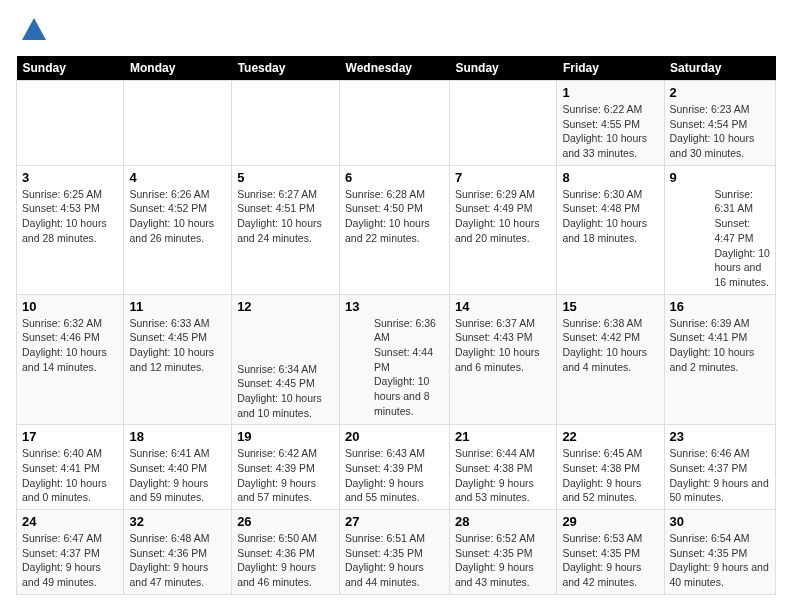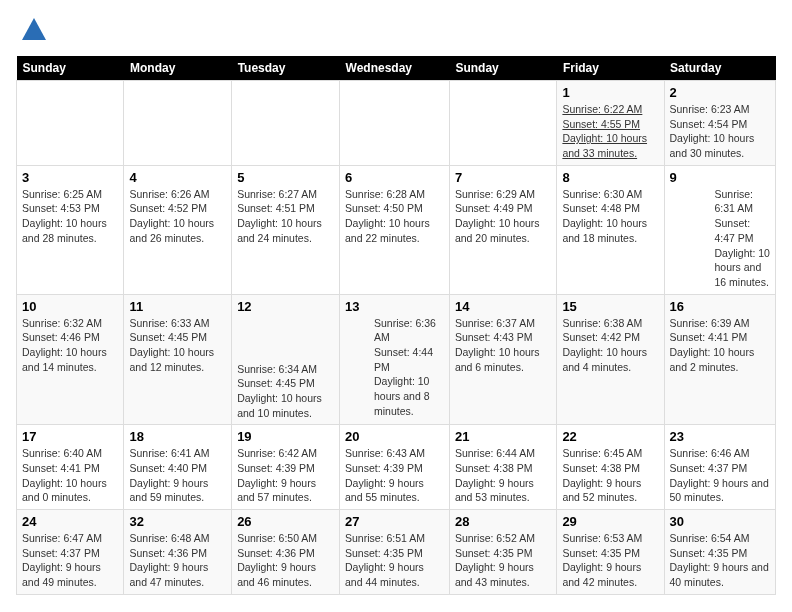--- a/index.html
+++ b/index.html
@@ -123,21 +123,21 @@
   </thead>
   <tbody id="calendar-body">
   <tr>
         <td class="empty-cell"></td>
         <td class="empty-cell"></td>
         <td class="empty-cell"></td>
         <td class="empty-cell"></td>
         <td class="empty-cell"></td>
         <td>
           <div class="day-number">1</div>
-          <div class="day-info" style="white-space: pre-line; text-decoration: underline;">Sunrise: 6:22 AM
+          <div class="day-info" style="white-space: pre-line;">Sunrise: 6:22 AM
 Sunset: 4:55 PM
 Daylight: 10 hours and 33 minutes.</div>
         </td>
         <td>
           <div class="day-number">2</div>
           <div class="day-info" style="white-space: pre-line;">Sunrise: 6:23 AM
 Sunset: 4:54 PM
 Daylight: 10 hours and 30 minutes.</div>
         </td>
       </tr>

